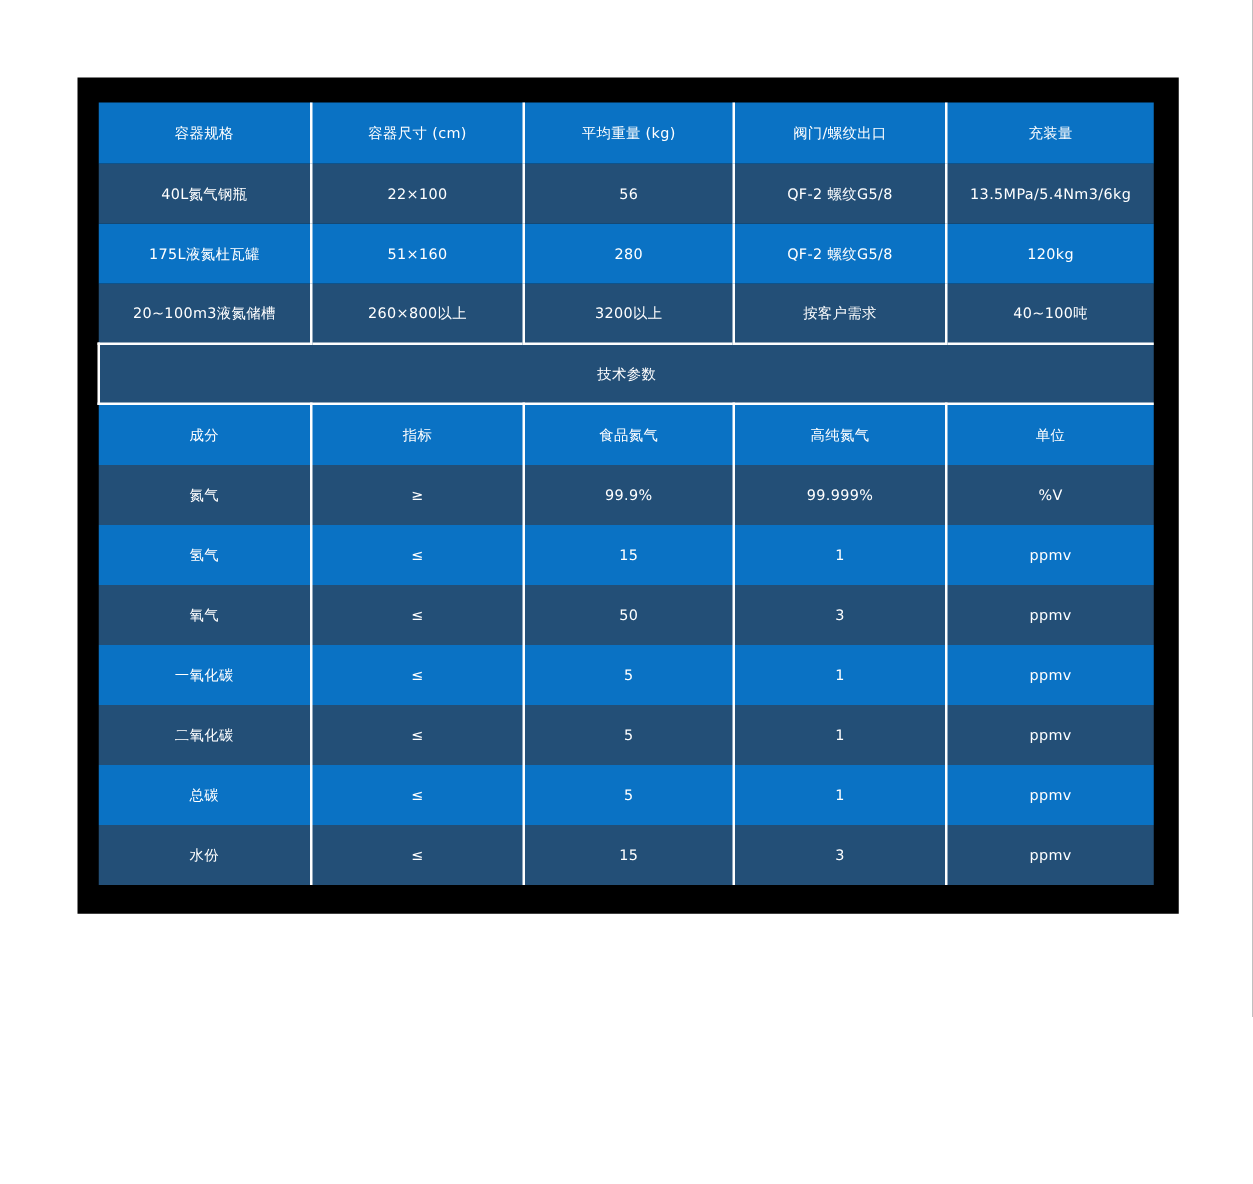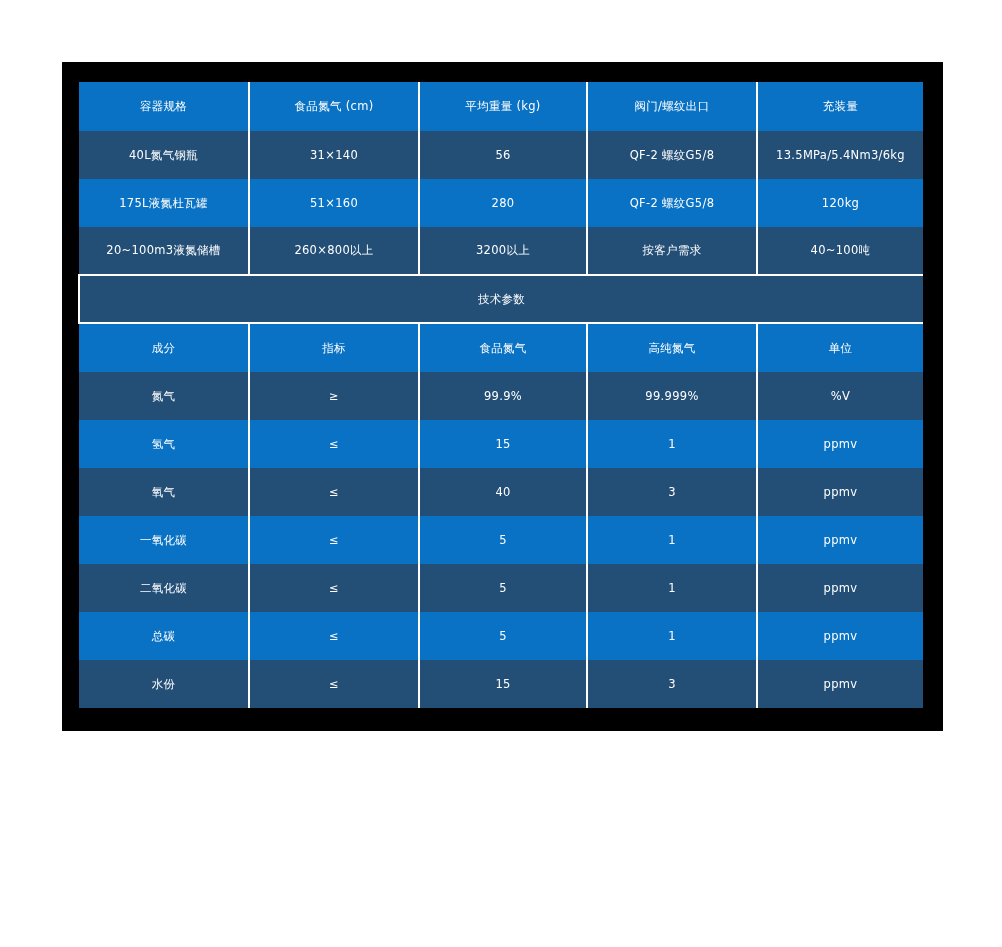--- a/index.html
+++ b/index.html
@@ -102,29 +102,29 @@
       <col class="c1">
         <col class="c2">
         <col class="c3">
         <col class="c4">
         <col class="c5">
     </colgroup>
     <tbody>
 
       <tr class="head-row">
         <td class="edge-left">容器规格</td>
-        <td>食品氮气 (cm)</td>
+        <td>容器尺寸 (cm)</td>
         <td>平均重量 (kg)</td>
         <td>阀门/螺纹出口</td>
         <td>充装量</td>
       </tr>
 
       <tr class="band-dark">
         <td class="edge-left">40L氮气钢瓶</td>
-        <td>31×140</td>
+        <td>22×100</td>
         <td>56</td>
         <td>QF-2 螺纹G5/8</td>
         <td>13.5MPa/5.4Nm3/6kg</td>
       </tr>
 
       <tr class="band-bright">
         <td class="edge-left">175L液氮杜瓦罐</td>
         <td>51×160</td>
         <td>280</td>
         <td>QF-2 螺纹G5/8</td>
@@ -163,21 +163,21 @@
         <td class="edge-left">氢气</td>
         <td>≤</td>
         <td>15</td>
         <td>1</td>
         <td>ppmv</td>
       </tr>
 
       <tr class="band-dark">
         <td class="edge-left">氧气</td>
         <td>≤</td>
-        <td>40</td>
+        <td>50</td>
         <td>3</td>
         <td>ppmv</td>
       </tr>
 
       <tr class="band-bright">
         <td class="edge-left">一氧化碳</td>
         <td>≤</td>
         <td>5</td>
         <td>1</td>
         <td>ppmv</td>

